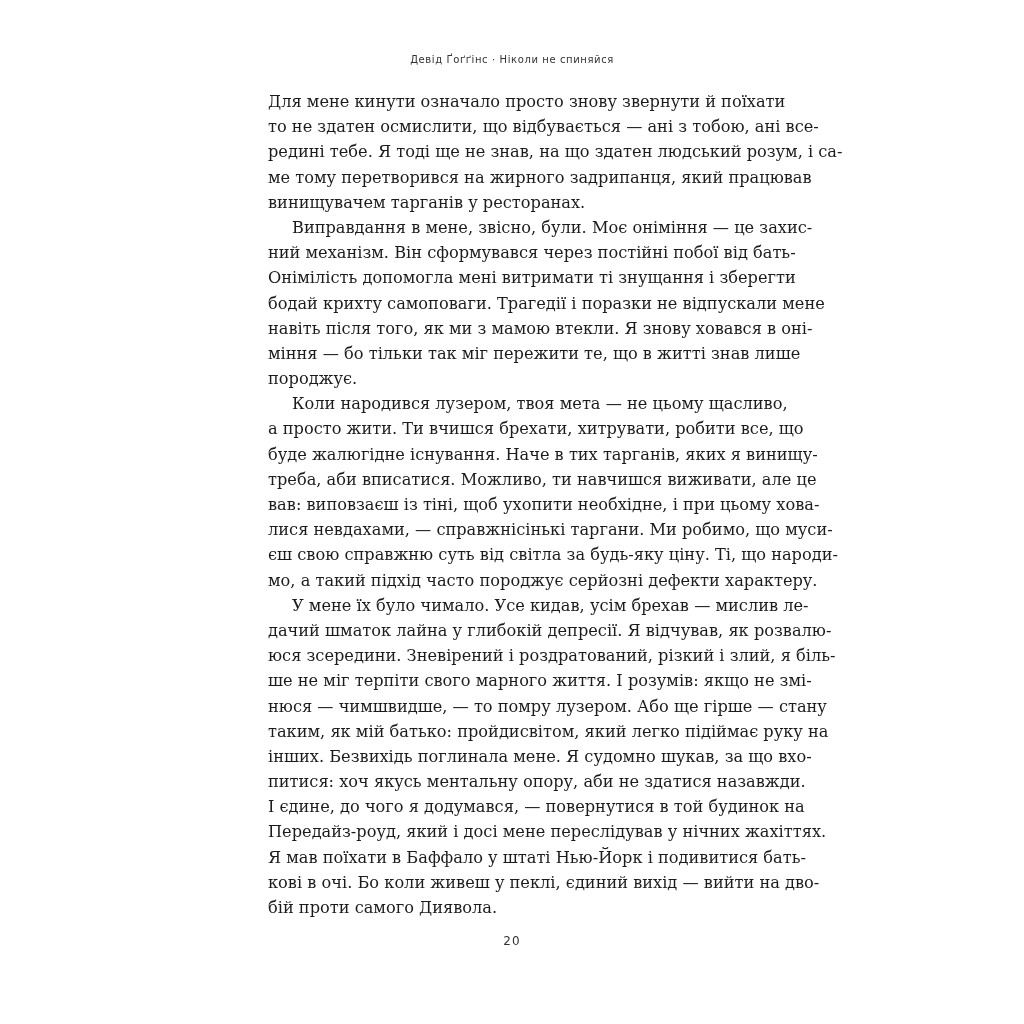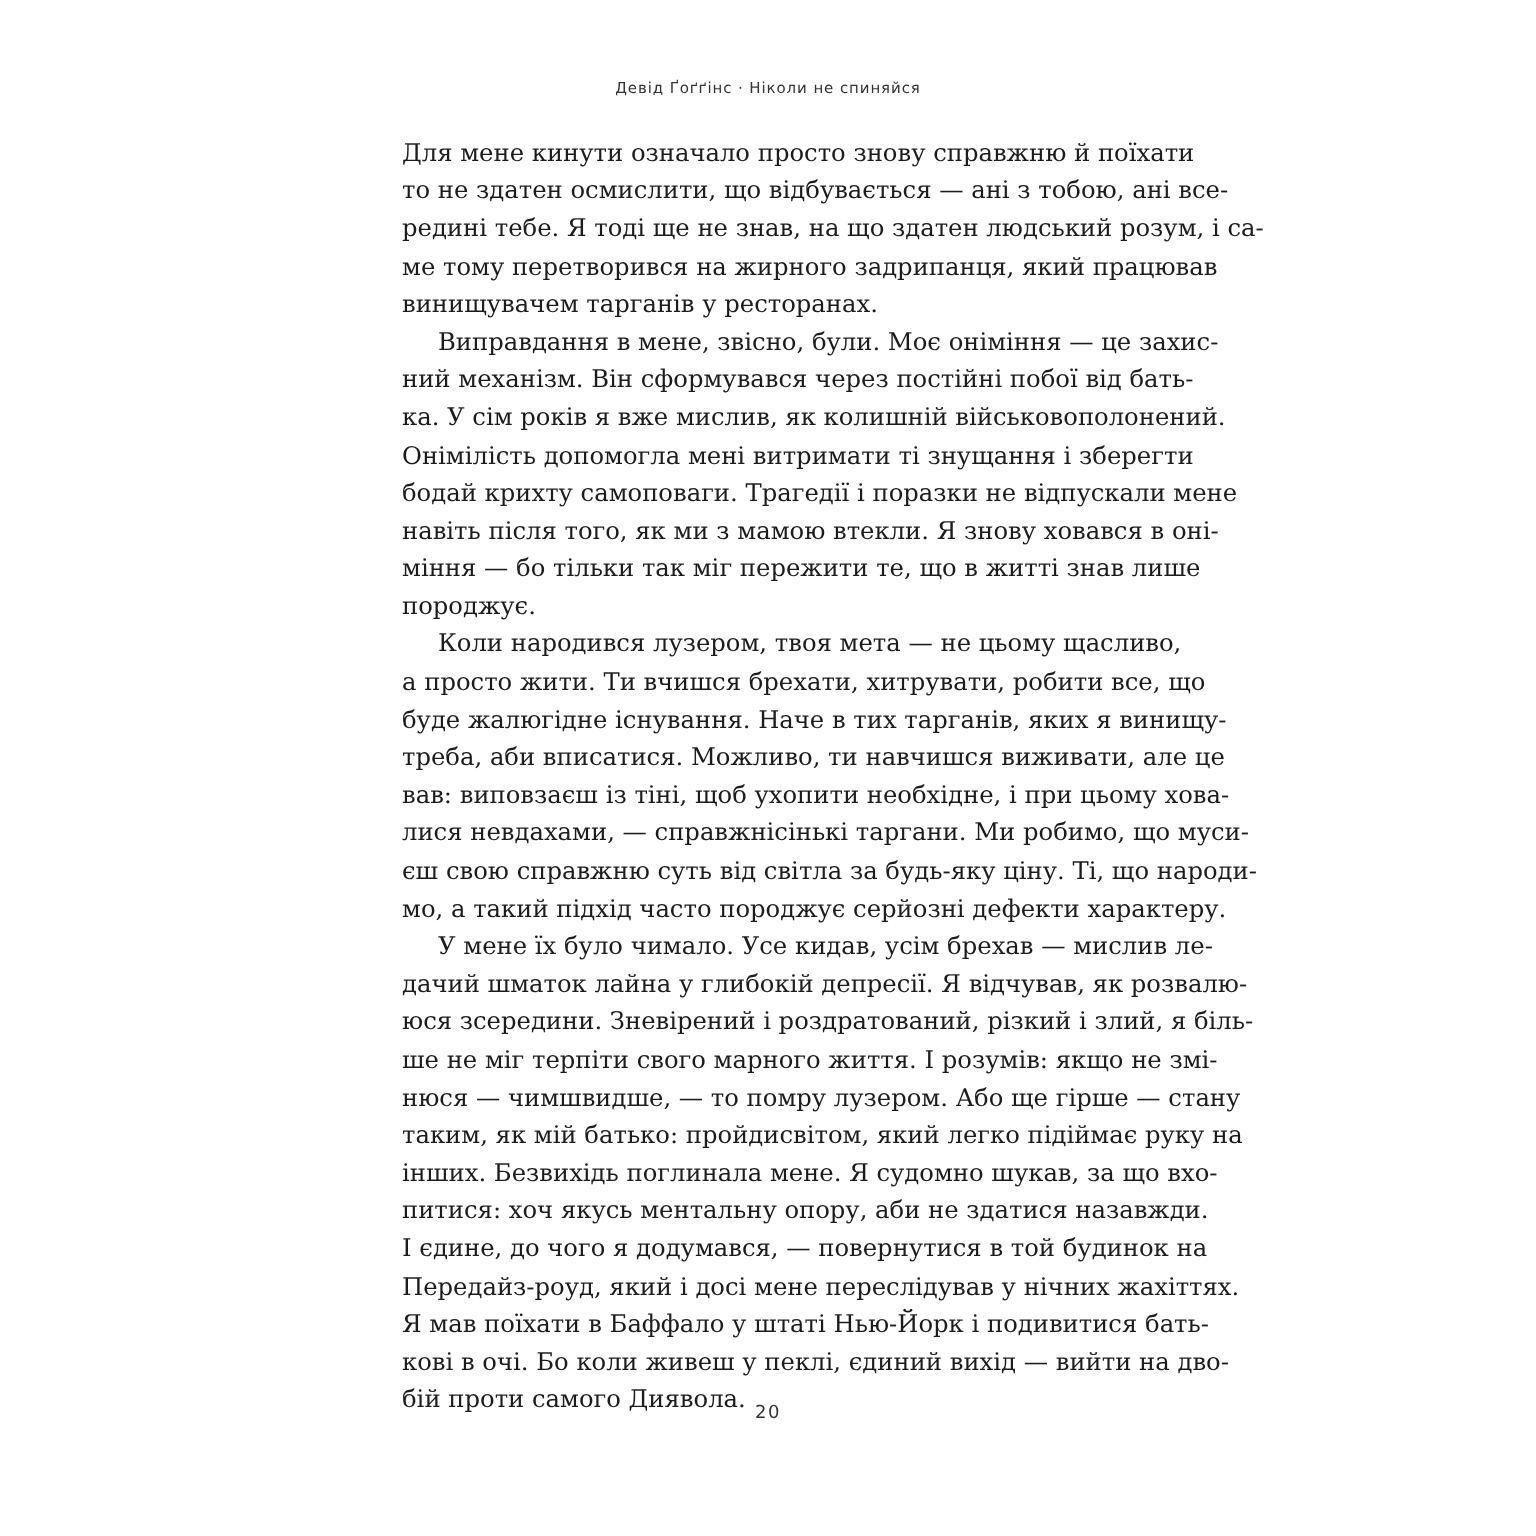--- a/index.html
+++ b/index.html
@@ -67,31 +67,30 @@
 </style>
 </head>
 <body>
 
 <div class="page">
   <div class="running-head">Девід Ґоґґінс · Ніколи не спиняйся</div>
 
   <div class="body-text">
 
     <div>
-      <span class="line">Для мене кинути означало просто знову справжню й поїхати</span>
+      <span class="line">Для мене кинути означало просто знову звернути й поїхати</span>
       <span class="line">то не здатен осмислити, що відбувається — ані з тобою, ані все-</span>
       <span class="line">редині тебе. Я тоді ще не знав, на що здатен людський розум, і са-</span>
       <span class="line">ме тому перетворився на жирного задрипанця, який працював</span>
       <span class="line last">винищувачем тарганів у ресторанах.</span>
     </div>
 
     <div>
       <span class="line indent">Виправдання в мене, звісно, були. Моє оніміння — це захис-</span>
       <span class="line">ний механізм. Він сформувався через постійні побої від бать-</span>
-      <span class="line">ка. У сім років я вже мислив, як колишній військовополонений.</span>
       <span class="line">Онімілість допомогла мені витримати ті знущання і зберегти</span>
       <span class="line">бодай крихту самоповаги. Трагедії і поразки не відпускали мене</span>
       <span class="line">навіть після того, як ми з мамою втекли. Я знову ховався в оні-</span>
       <span class="line">міння — бо тільки так міг пережити те, що в житті знав лише</span>
       <span class="line last">породжує.</span>
     </div>
 
     <div>
       <span class="line indent">Коли народився лузером, твоя мета — не цьому щасливо,</span>
       <span class="line">а просто жити. Ти вчишся брехати, хитрувати, робити все, що</span>

